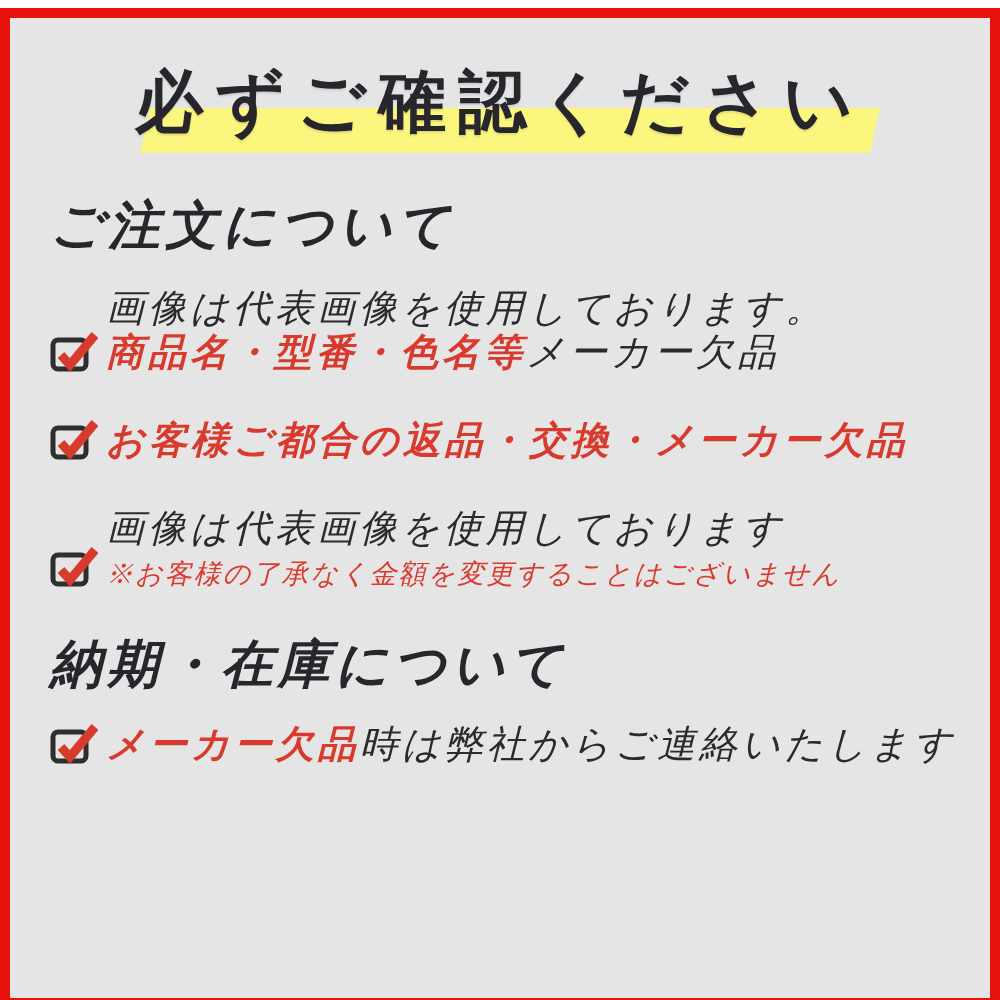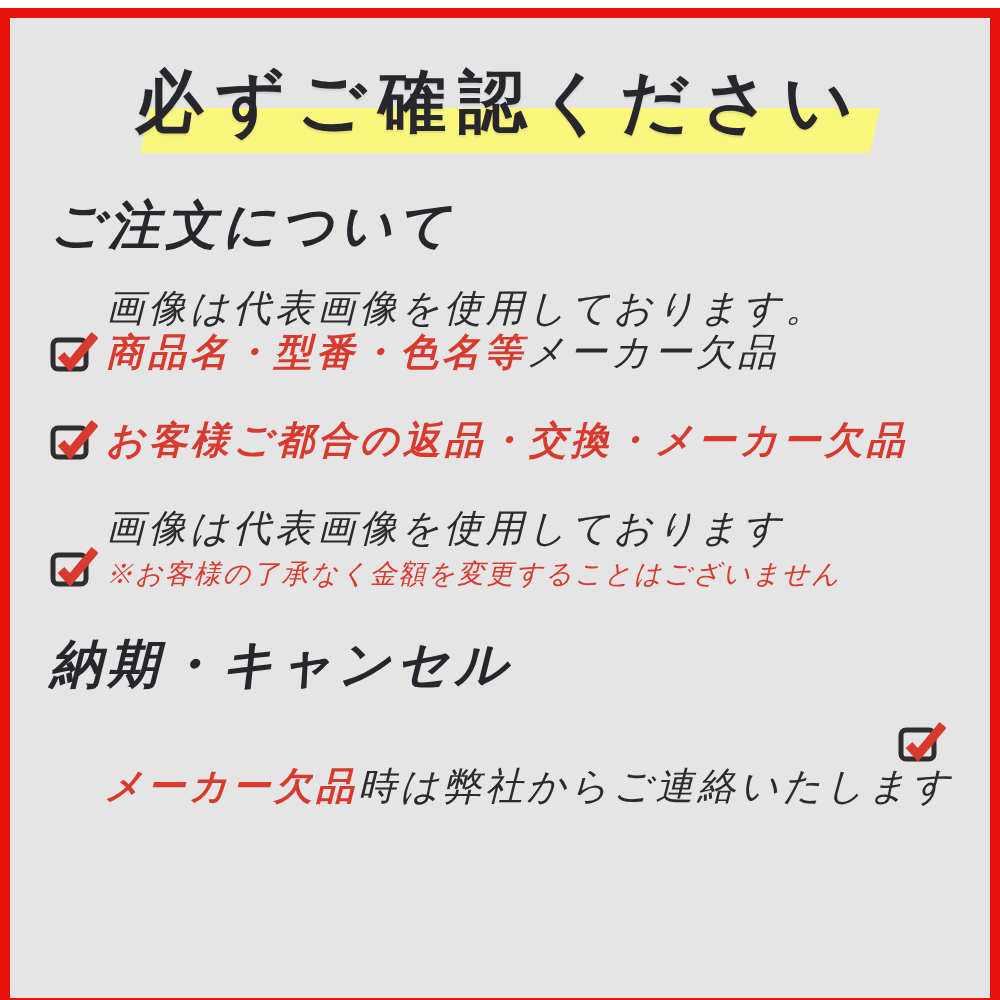--- a/index.html
+++ b/index.html
@@ -47,21 +47,21 @@
     letter-spacing:5px;
     line-height:1.2;
     color:#26262c;
   }
   h2.second{margin:24px 0 26px 0;}
   .item{
     display:flex;
     align-items:flex-end;
     margin-bottom:44px;
   }
-  .item:last-child{margin-bottom:0;flex-direction:column;}
+  .item:last-child{margin-bottom:0;}
   .cbx{
     flex:none;
     width:48px;height:46px;
     margin-right:8px;
     margin-top:-4px;
   }
   .txt{flex:1;}
   .line{
     font-size:38px;
     line-height:44px;
@@ -120,21 +120,21 @@
       <svg class="cbx" viewBox="0 0 48 46" xmlns="http://www.w3.org/2000/svg">
         <rect x="3" y="12" width="33" height="29" rx="5" fill="none" stroke="#2e2e2e" stroke-width="5"></rect>
         <polyline points="11,27 20,37 45,7" fill="none" stroke="#d93a2e" stroke-width="9"></polyline>
       </svg>
       <div class="txt">
         <div class="line"><span class="seg">画像は代表画像を使用しております</span></div>
         <div class="note">※お客様の了承なく金額を変更することはございません</div>
       </div>
     </div>
 
-    <h2 class="section-heading second">納期・キャンセル</h2>
+    <h2 class="section-heading second">納期・在庫について</h2>
 
 
     <div class="item">
       <svg class="cbx" viewBox="0 0 48 46" xmlns="http://www.w3.org/2000/svg">
         <rect x="3" y="12" width="33" height="29" rx="5" fill="none" stroke="#2e2e2e" stroke-width="5"></rect>
         <polyline points="11,27 20,37 45,7" fill="none" stroke="#d93a2e" stroke-width="9"></polyline>
       </svg>
       <div class="txt">
         <div class="line"><span class="seg red">メーカー欠品</span><span class="seg">時は弊社からご連絡いたします</span></div>
       </div>

